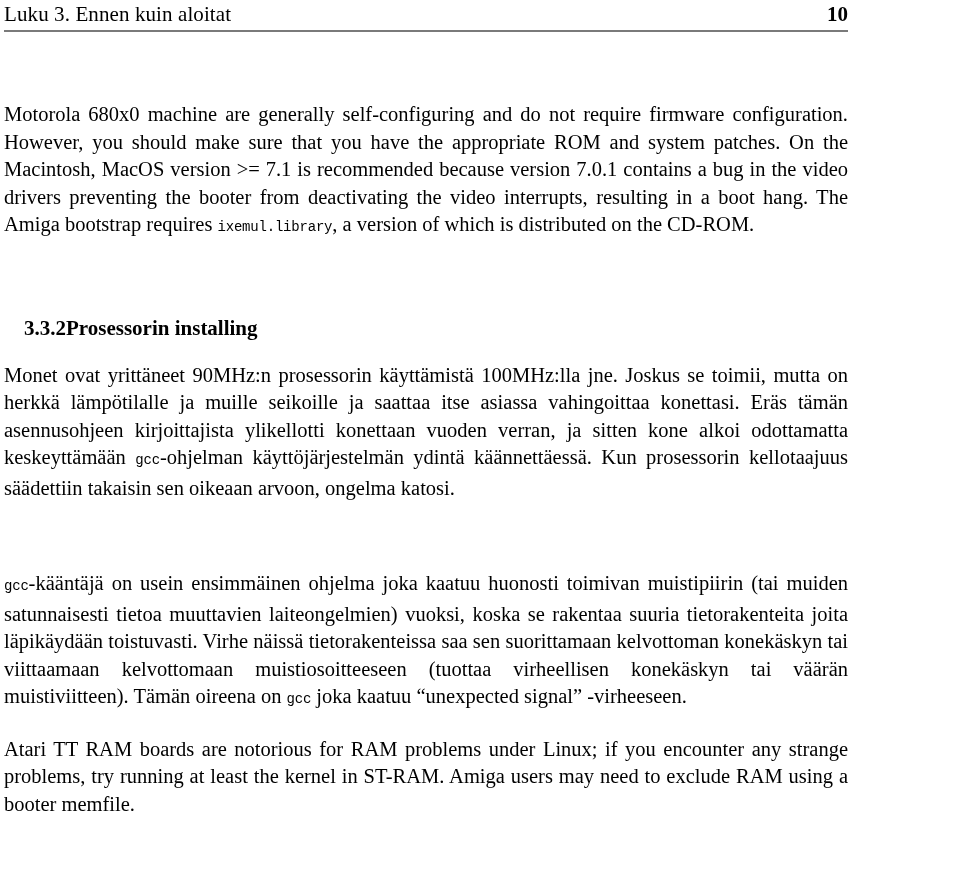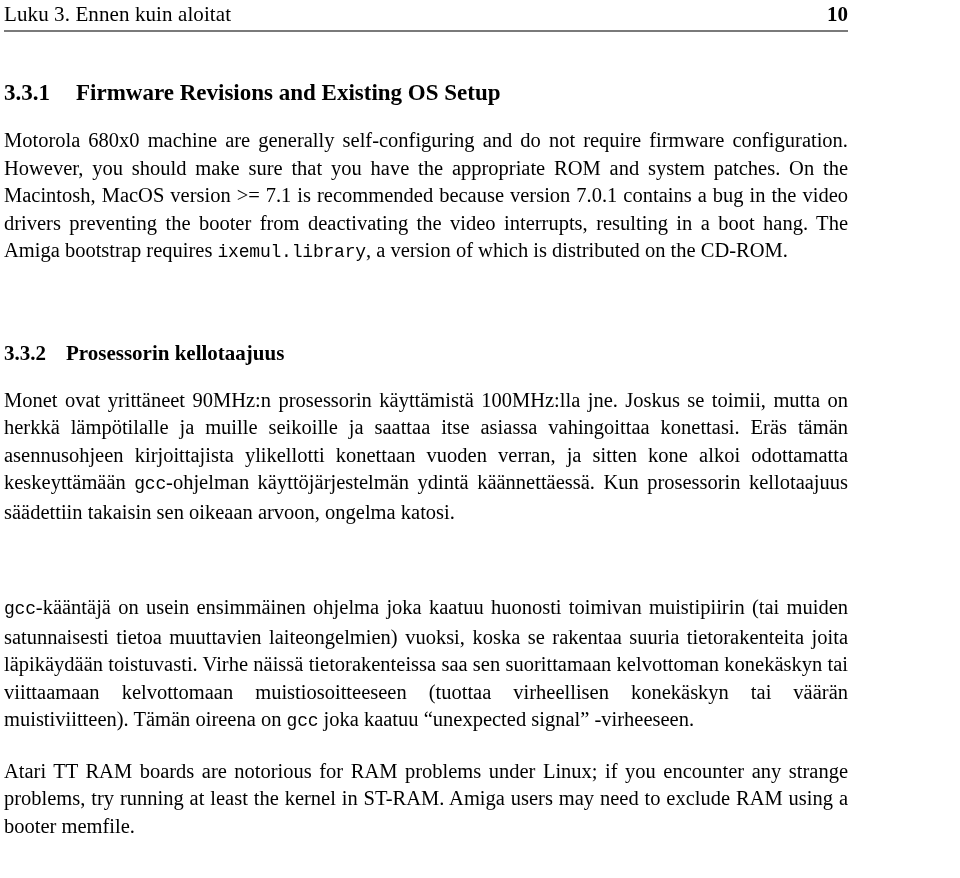--- a/index.html
+++ b/index.html
@@ -59,76 +59,72 @@
     display: inline-block;
     min-width: 72px;
     flex: 0 0 auto;
   }
   .section-heading .ttl {
     flex: 1 1 auto;
   }
   .h-sub {
     font-size: 21px;
   }
-  .h-sub .num { min-width: 62px; }
+  .h-sub .num { min-width: 62px; text-align: right; }
 
   .sp-after-h1 { height: 22px; }
   .sp-sec2-before { height: 50px; }
   .sp-sec3-before { height: 47px; }
   .sp-after-h { height: 21px; }
 
   
   p.body {
     margin: 0;
     font-size: 20.5px;
     line-height: 27.5px;
     text-align: justify;
     text-justify: inter-word;
     hyphens: none;
   }
   .para-gap { height: 23px; }
   .para-gap-sm { height: 22px; }
 
   code, .mono {
     font-family: "Liberation Mono", "DejaVu Sans Mono", monospace;
-    font-size: 18px;
+    font-size: 14px;
     letter-spacing: -0.2px;
   }
 </style>
 </head>
 <body>
 
 <div class="page">
 
   <div class="page-header">
     <span class="header-chapter">Luku 3. Ennen kuin aloitat</span>
     <span class="header-folio">10</span>
   </div>
   <div class="header-rule"></div>
 
   <div class="sp-after-h1"></div>
   <div style="height:26px"></div>
 
-  <div class="section-heading">
-    <span class="num">3.3.1</span>
-    <span class="ttl">Firmware Revisions and Existing OS Setup</span>
-  </div>
 
   <div class="sp-after-h"></div>
 
   <p class="body"><span>Motorola 680x0 machine are generally self-configuring and do not require firmware configuration. However, you should make sure that you have the appropriate ROM and system patches. On the Macintosh, MacOS version &gt;= 7.1 is recommended because version 7.0.1 contains a bug in the video drivers preventing the booter from deactivating the video interrupts, resulting in a boot hang. The Amiga bootstrap requires </span><code class="mono">ixemul.library</code><span>, a version of which is distributed on the CD-ROM.</span></p>
 
   <div class="para-gap"></div>
 
 
   <div class="sp-sec2-before"></div>
 
   <div class="section-heading h-sub">
     <span class="num">3.3.2</span>
-    <span class="ttl">Prosessorin kellotaajuus</span>
+    <span class="ttl">Prosessorin installing</span>
   </div>
 
   <div class="sp-after-h"></div>
 
   <p class="body"><span>Monet ovat yrittäneet 90MHz:n prosessorin käyttämistä 100MHz:lla jne. Joskus se toimii, mutta on herkkä lämpötilalle ja muille seikoille ja saattaa itse asiassa vahingoittaa konettasi. Eräs tämän asennusohjeen kirjoittajista ylikellotti konettaan vuoden verran, ja sitten kone alkoi odottamatta keskeyttämään </span><code class="mono">gcc</code><span>-ohjelman käyttöjärjestelmän ydintä käännettäessä. Kun prosessorin kellotaajuus säädettiin takaisin sen oikeaan arvoon, ongelma katosi.</span></p>
 
   <div class="sp-sec3-before"></div>
 
 
   <div class="sp-after-h"></div>

